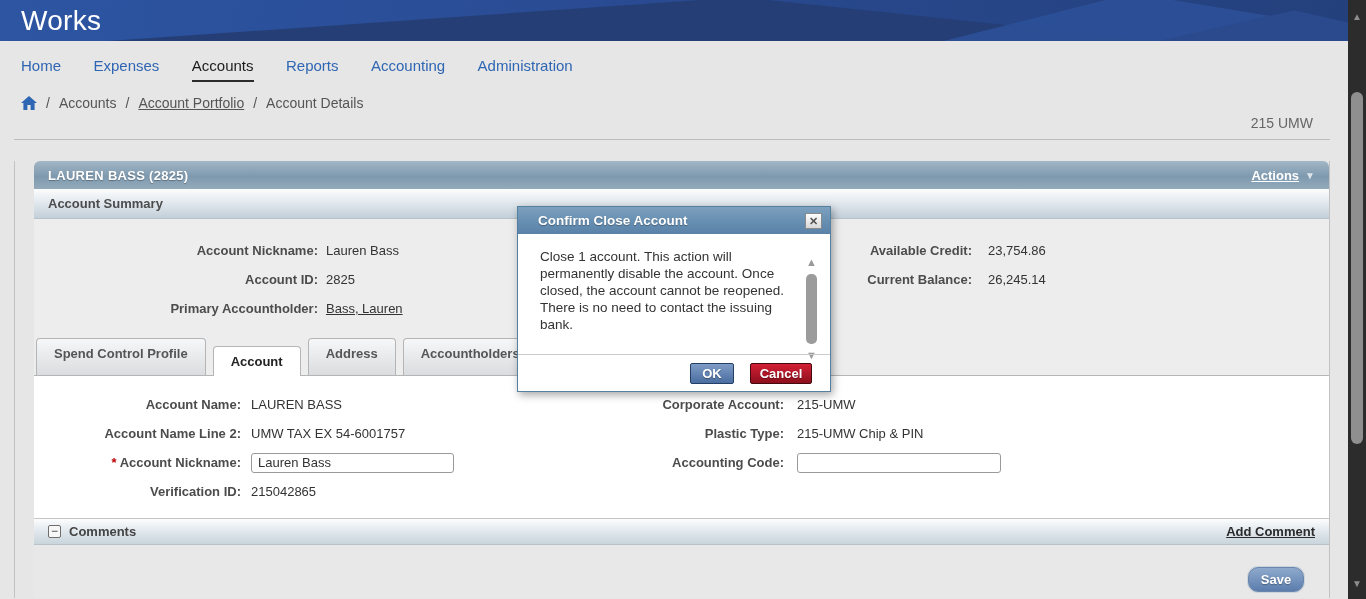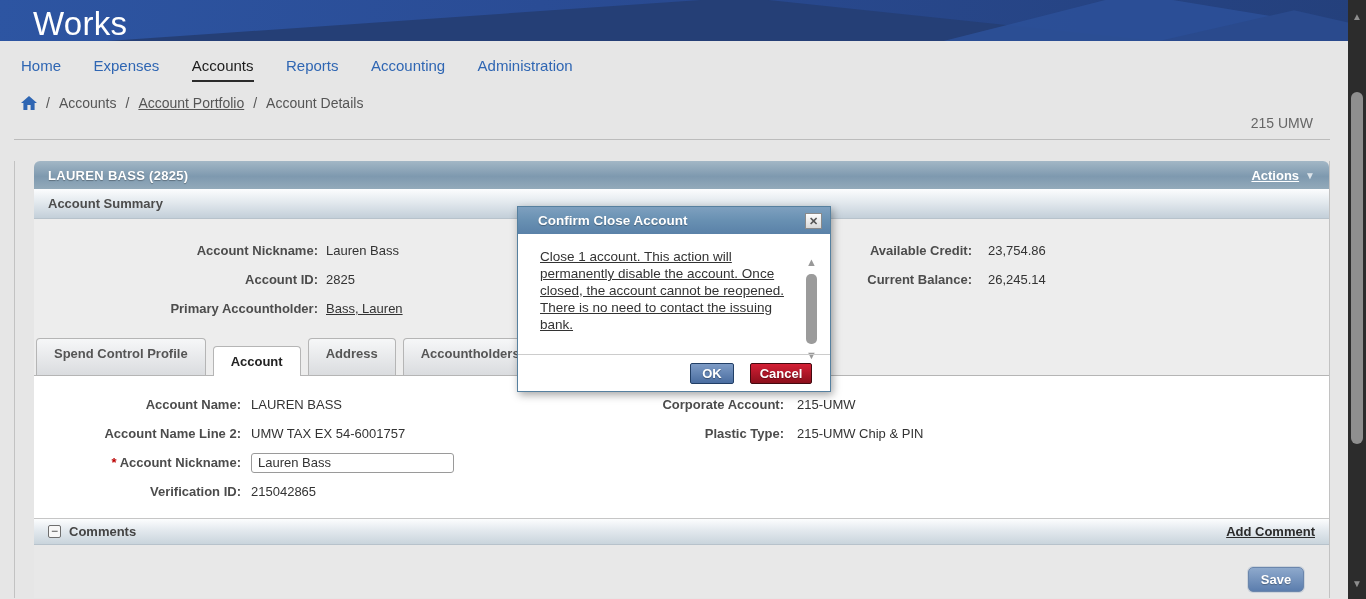--- a/index.html
+++ b/index.html
@@ -13,21 +13,21 @@
   .vscroll .arrow.down { bottom:6px; }
   .vscroll .thumb { position:absolute; left:3px; top:92px; width:12px; height:352px; background:#8f8f8f; border-radius:7px; }
 
   .page { position:relative; width:1348px; height:599px; }
 
   
   .banner { position:relative; height:41px; background:linear-gradient(100deg,#2d55a2 0%,#2a4c95 40%,#24407c 100%); overflow:hidden; }
   .banner .shape1 { position:absolute; inset:0; background:#253f76; clip-path:polygon(8% 100%, 52% 0%, 57% 0%, 86% 100%); }
   .banner .shape2 { position:absolute; inset:0; background:#2c5098; clip-path:polygon(70% 100%, 82% 0%, 87% 0%, 100% 70%, 100% 100%); opacity:.9; }
   .banner .shape3 { position:absolute; inset:0; background:#2a4a8d; clip-path:polygon(86% 100%, 96% 25%, 100% 55%, 100% 100%); }
-  .app-title { position:relative; z-index:2; color:#fff; font-size:33px; padding:5px 11px 0 21px; letter-spacing:.3px;margin-left:12px; }
+  .app-title { position:relative; z-index:2; color:#fff; font-size:28px; padding:5px 11px 0 21px; letter-spacing:.3px; }
 
   
   .nav { padding:16px 0 0 21px; }
   .nav a { display:inline-block; margin-right:28px; color:#2f66b3; font-size:15px; text-decoration:none; padding-bottom:6px; cursor:pointer; }
   .nav a.active { color:#1c1c1c; border-bottom:2px solid #2b2b2b; }
 
   
   .crumbs { margin:13px 0 0 21px; font-size:14px; color:#555; display:flex; align-items:center; }
   .crumbs .sep { margin:0 9px; color:#555; }
   .crumbs .home { display:inline-flex; align-items:center; cursor:pointer; }
@@ -78,35 +78,35 @@
 
   
   .comments-hdr { height:27px; background:linear-gradient(180deg,#fcfdfe 0%,#e3e9ee 45%,#c9d4dc 100%);
                   border-top:1px solid #c6c6c6; border-bottom:1px solid #b7c2cb; display:flex; align-items:center; padding:0 14px; }
   .collapse-box { width:13px; height:13px; border:1px solid #6e6e6e; background:#f7f7f7; color:#444; font-size:12px; line-height:11px;
                   text-align:center; cursor:pointer; border-radius:2px; }
   .comments-hdr .cap { margin-left:8px; font-size:13px; font-weight:bold; color:#444; }
   .comments-hdr .addlink { margin-left:auto; font-size:13px; font-weight:bold; color:#2b2b2b; text-decoration:underline; cursor:pointer; }
   .comments-body { background:#e8e8e8; height:53px; }
 
-  .save-btn { position:absolute; right:44px; bottom:7px; width:56px; height:25px; border-radius:5px;
+  .save-btn { position:absolute; right:44px; bottom:7px; width:56px; height:25px; border-radius:10px;
               background:linear-gradient(#8ea9cc,#5b7dad); border:1px solid #6b86ac; box-shadow:0 0 0 1px #ccd3db;
               color:#fff; font-size:13px; font-weight:bold; text-align:center; line-height:23px;
               text-shadow:0 1px 1px rgba(0,0,0,.3); cursor:pointer; z-index:5; }
 
   
   .modal { position:absolute; left:517px; top:206px; width:314px; height:186px; background:#fff;
            border:1px solid #56809f; box-shadow:2px 3px 8px rgba(0,0,0,.35); z-index:20; }
   .modal-hdr { height:27px; background:linear-gradient(180deg,#7ea0bf 0%,#6890b2 50%,#5a81a8 100%);
                display:flex; align-items:center; padding:0 8px 0 20px; }
   .modal-hdr .mtitle { color:#fff; font-size:13.5px; font-weight:bold; text-shadow:0 1px 1px rgba(0,0,0,.3);text-align:center; }
   .modal-close { margin-left:auto; width:17px; height:16px; background:linear-gradient(#fdfdfd,#d9d9d9);
                  border:1px solid #8a8a8a; color:#555; font-size:11px; font-weight:bold; line-height:14px; text-align:center; cursor:pointer; }
   .modal-body { position:relative; height:121px; }
-  .modal-msg { width:262px; margin:14px 0 16px 22px; font-size:13.5px; line-height:17px; color:#333;text-decoration:underline; }
+  .modal-msg { width:262px; margin:14px 0 16px 22px; font-size:13.5px; line-height:17px; color:#333; }
   .modal-scroll { position:absolute; right:12px; top:8px; width:13px; height:105px; }
   .modal-scroll .s-arrow { position:absolute; left:0; width:13px; text-align:center; color:#999; font-size:11px; cursor:pointer; }
   .modal-scroll .s-arrow.up { top:0; }
   .modal-scroll .s-arrow.down { bottom:0; }
   .modal-scroll .s-thumb { position:absolute; left:1px; top:18px; width:11px; height:70px; background:#9b9b9b; border-radius:5px; }
   .modal-ftr { position:absolute; left:0; right:0; bottom:0; height:37px; border-top:1px solid #ccc;
                display:flex; align-items:center; justify-content:flex-end; gap:16px; padding-right:18px; }
   .btn { height:21px; border-radius:2px; color:#fff; font-size:13px; font-weight:bold; text-align:center; line-height:19px;
          text-shadow:0 1px 1px rgba(0,0,0,.35); cursor:pointer; }
   .btn-ok { width:44px; background:linear-gradient(#7e9cc6,#4a6da0); border:1px solid #223f66; }
@@ -217,20 +217,24 @@
       </div>
       <div class="form-right">
         <div class="frow">
           <span class="lbl">Corporate Account:</span>
           <span class="val">215-UMW</span>
         </div>
         <div class="frow">
           <span class="lbl">Plastic Type:</span>
           <span class="val">215-UMW Chip &amp; PIN</span>
         </div>
+        <div class="frow">
+          <span class="lbl">Accounting Code:</span>
+          <input class="txt" type="text" value="" style="">
+        </div>
       </div>
     </div>
 
     <div class="comments-hdr">
       <span class="collapse-box">−</span>
       <span class="cap">Comments</span>
       <span class="addlink">Add Comment</span>
     </div>
     <div class="comments-body"></div>
   </div>

